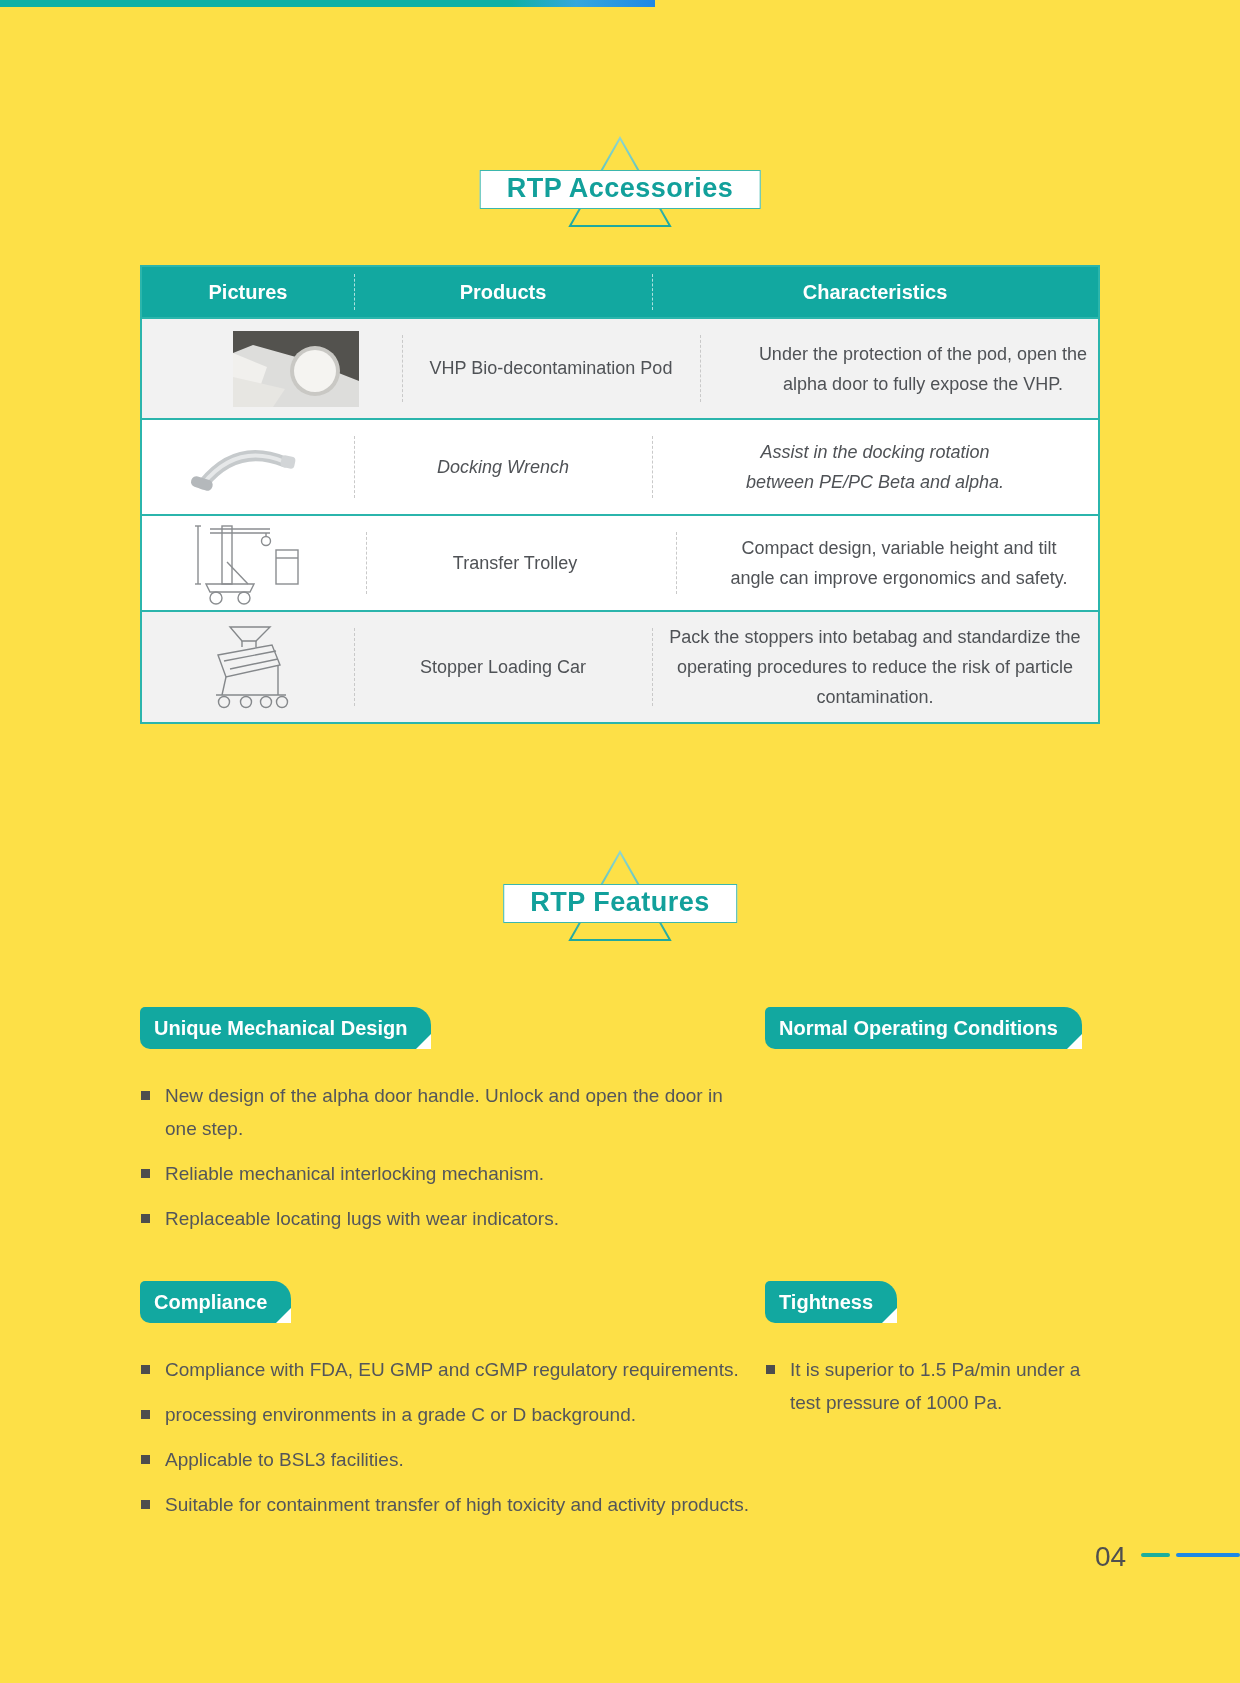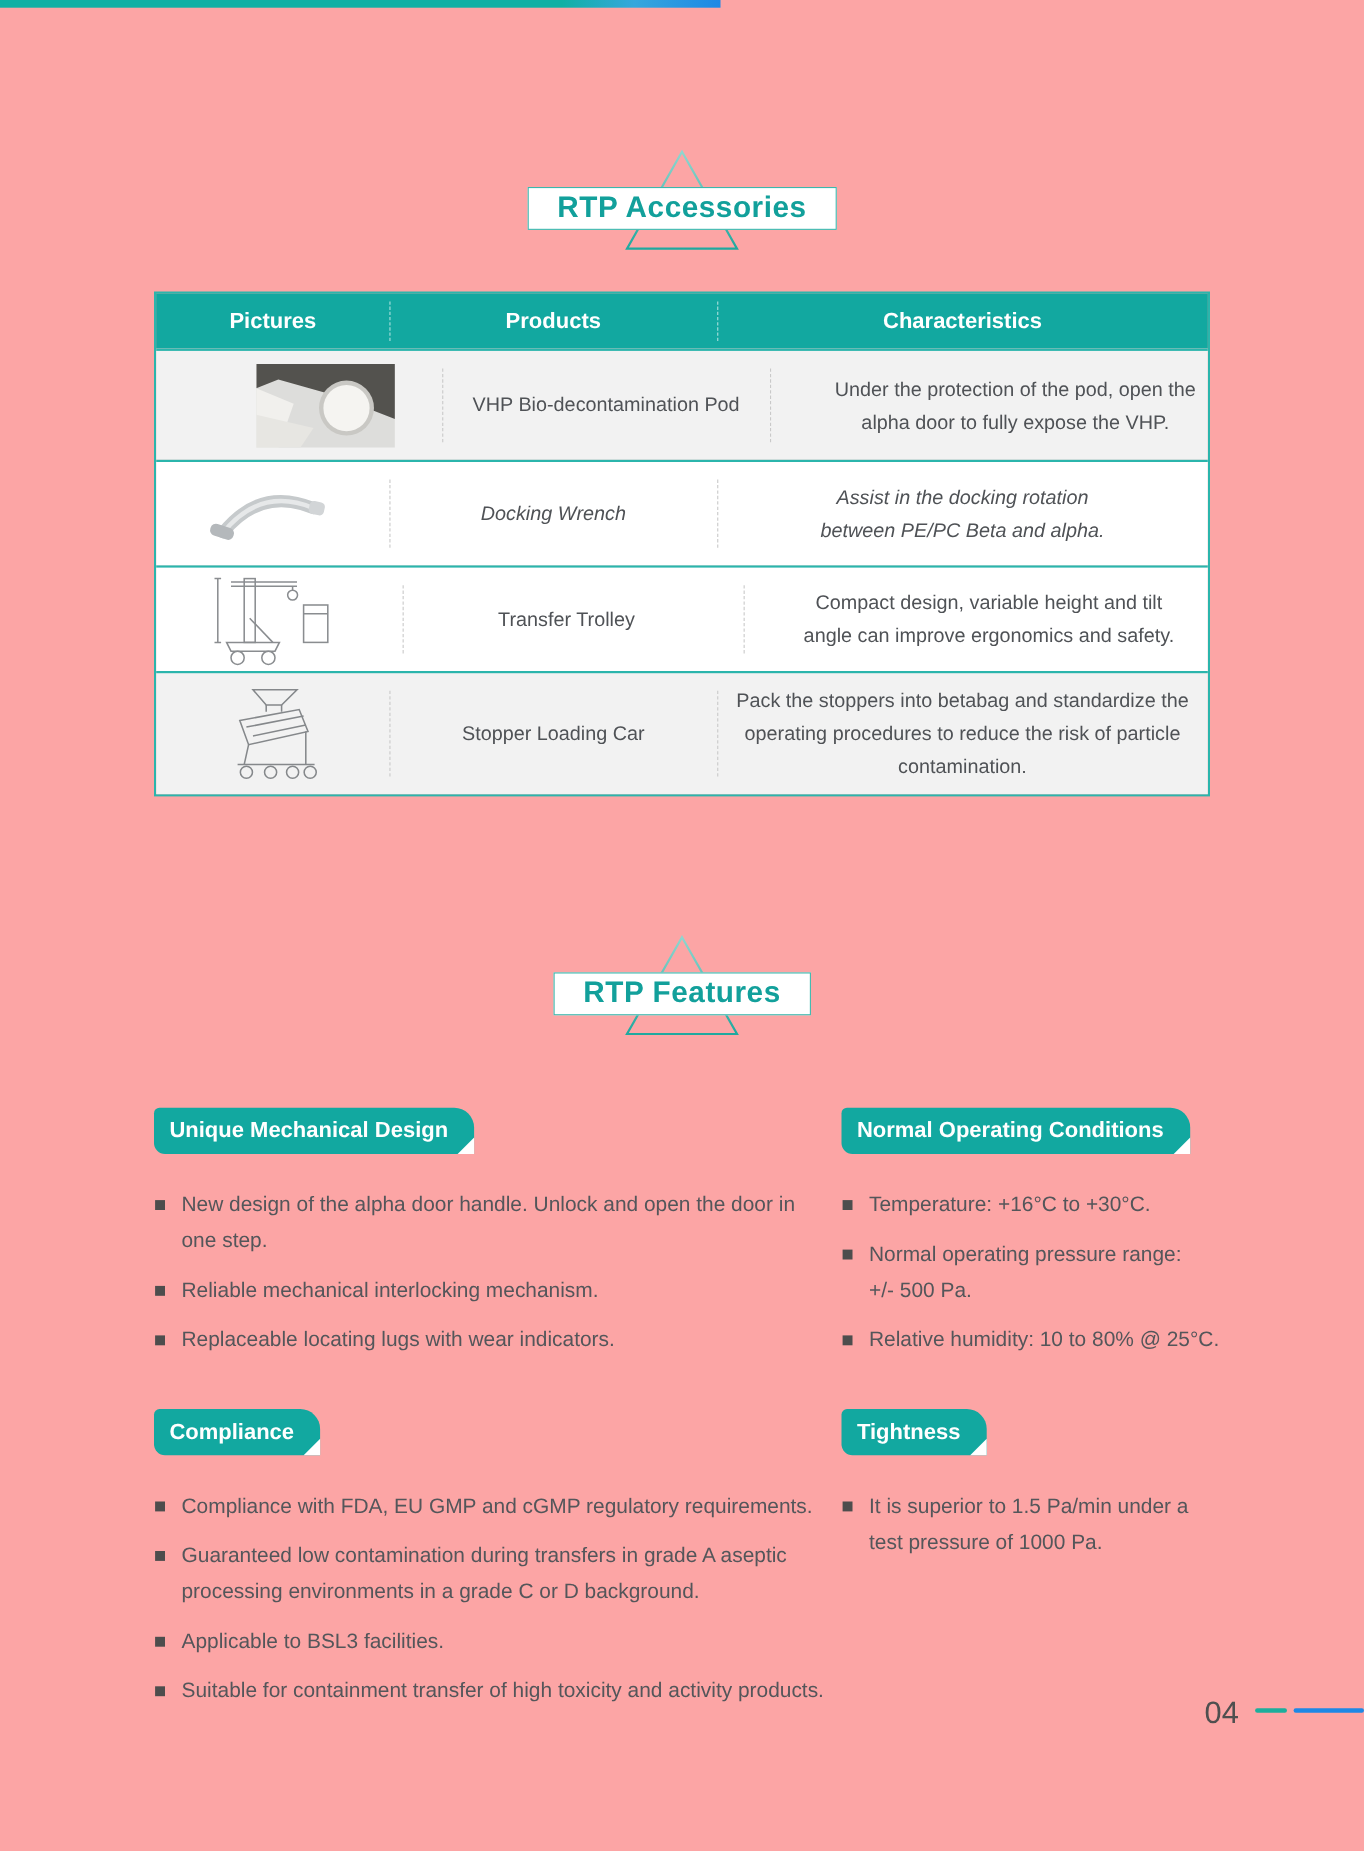--- a/index.html
+++ b/index.html
@@ -1,17 +1,17 @@
 <!DOCTYPE html>
 <html><head>
 <meta charset="utf-8">
 <style>
   html,body{margin:0;padding:0;background:#ffffff;}
   .page{
-    position:relative;width:1240px;height:1683px;background:#fca5a5;overflow:hidden;
+    position:relative;width:1240px;height:1683px;background:#fde047;overflow:hidden;
     font-family:"Liberation Sans","DejaVu Sans",sans-serif;color:#54565a;
   }
   
   .top-bar{position:absolute;left:0;top:0;width:655px;height:7px;
     background:linear-gradient(90deg,#10b0a4 0%,#10b0a4 78%,#35a7dd 88%,#1e88e5 100%);}
   
   .sec-title{position:absolute;left:0;width:100%;display:flex;justify-content:center;}
   .sec-title .wrap{position:relative;width:240px;height:92px;}
   .sec-title svg.tri{position:absolute;left:50%;top:0;transform:translateX(-50%);}
   .sec-title .label-box{
@@ -217,44 +217,31 @@
         <li>
           <div class="line">Reliable mechanical interlocking mechanism.</div>
         </li>
         <li>
           <div class="line">Replaceable locating lugs with wear indicators.</div>
         </li>
       </ul>
     </div>
     <div class="feat-col-r">
       <span class="badge">Normal Operating Conditions</span>
-      <ul class="feat-list">
-        <li>
-          <div class="line">Temperature: +16°C to +30°C.</div>
-        </li>
-        <li>
-          <div class="line">Normal operating pressure range:</div>
-          <div class="line">+/- 500 Pa.</div>
-        </li>
-        <li>
-          <div class="line">Relative humidity: 10 to 80% @ 25°C.</div>
-        </li>
-      </ul>
     </div>
   </div>
 
   <div class="feat-row" style="top:1281px;">
     <div class="feat-col-l">
       <span class="badge">Compliance</span>
       <ul class="feat-list">
         <li>
           <div class="line">Compliance with FDA, EU GMP and cGMP regulatory requirements.</div>
         </li>
         <li>
-          <div class="line">Guaranteed low contamination during transfers in grade A aseptic</div>
           <div class="line">processing environments in a grade C or D background.</div>
         </li>
         <li>
           <div class="line">Applicable to BSL3 facilities.</div>
         </li>
         <li>
           <div class="line">Suitable for containment transfer of high toxicity and activity products.</div>
         </li>
       </ul>
     </div>

